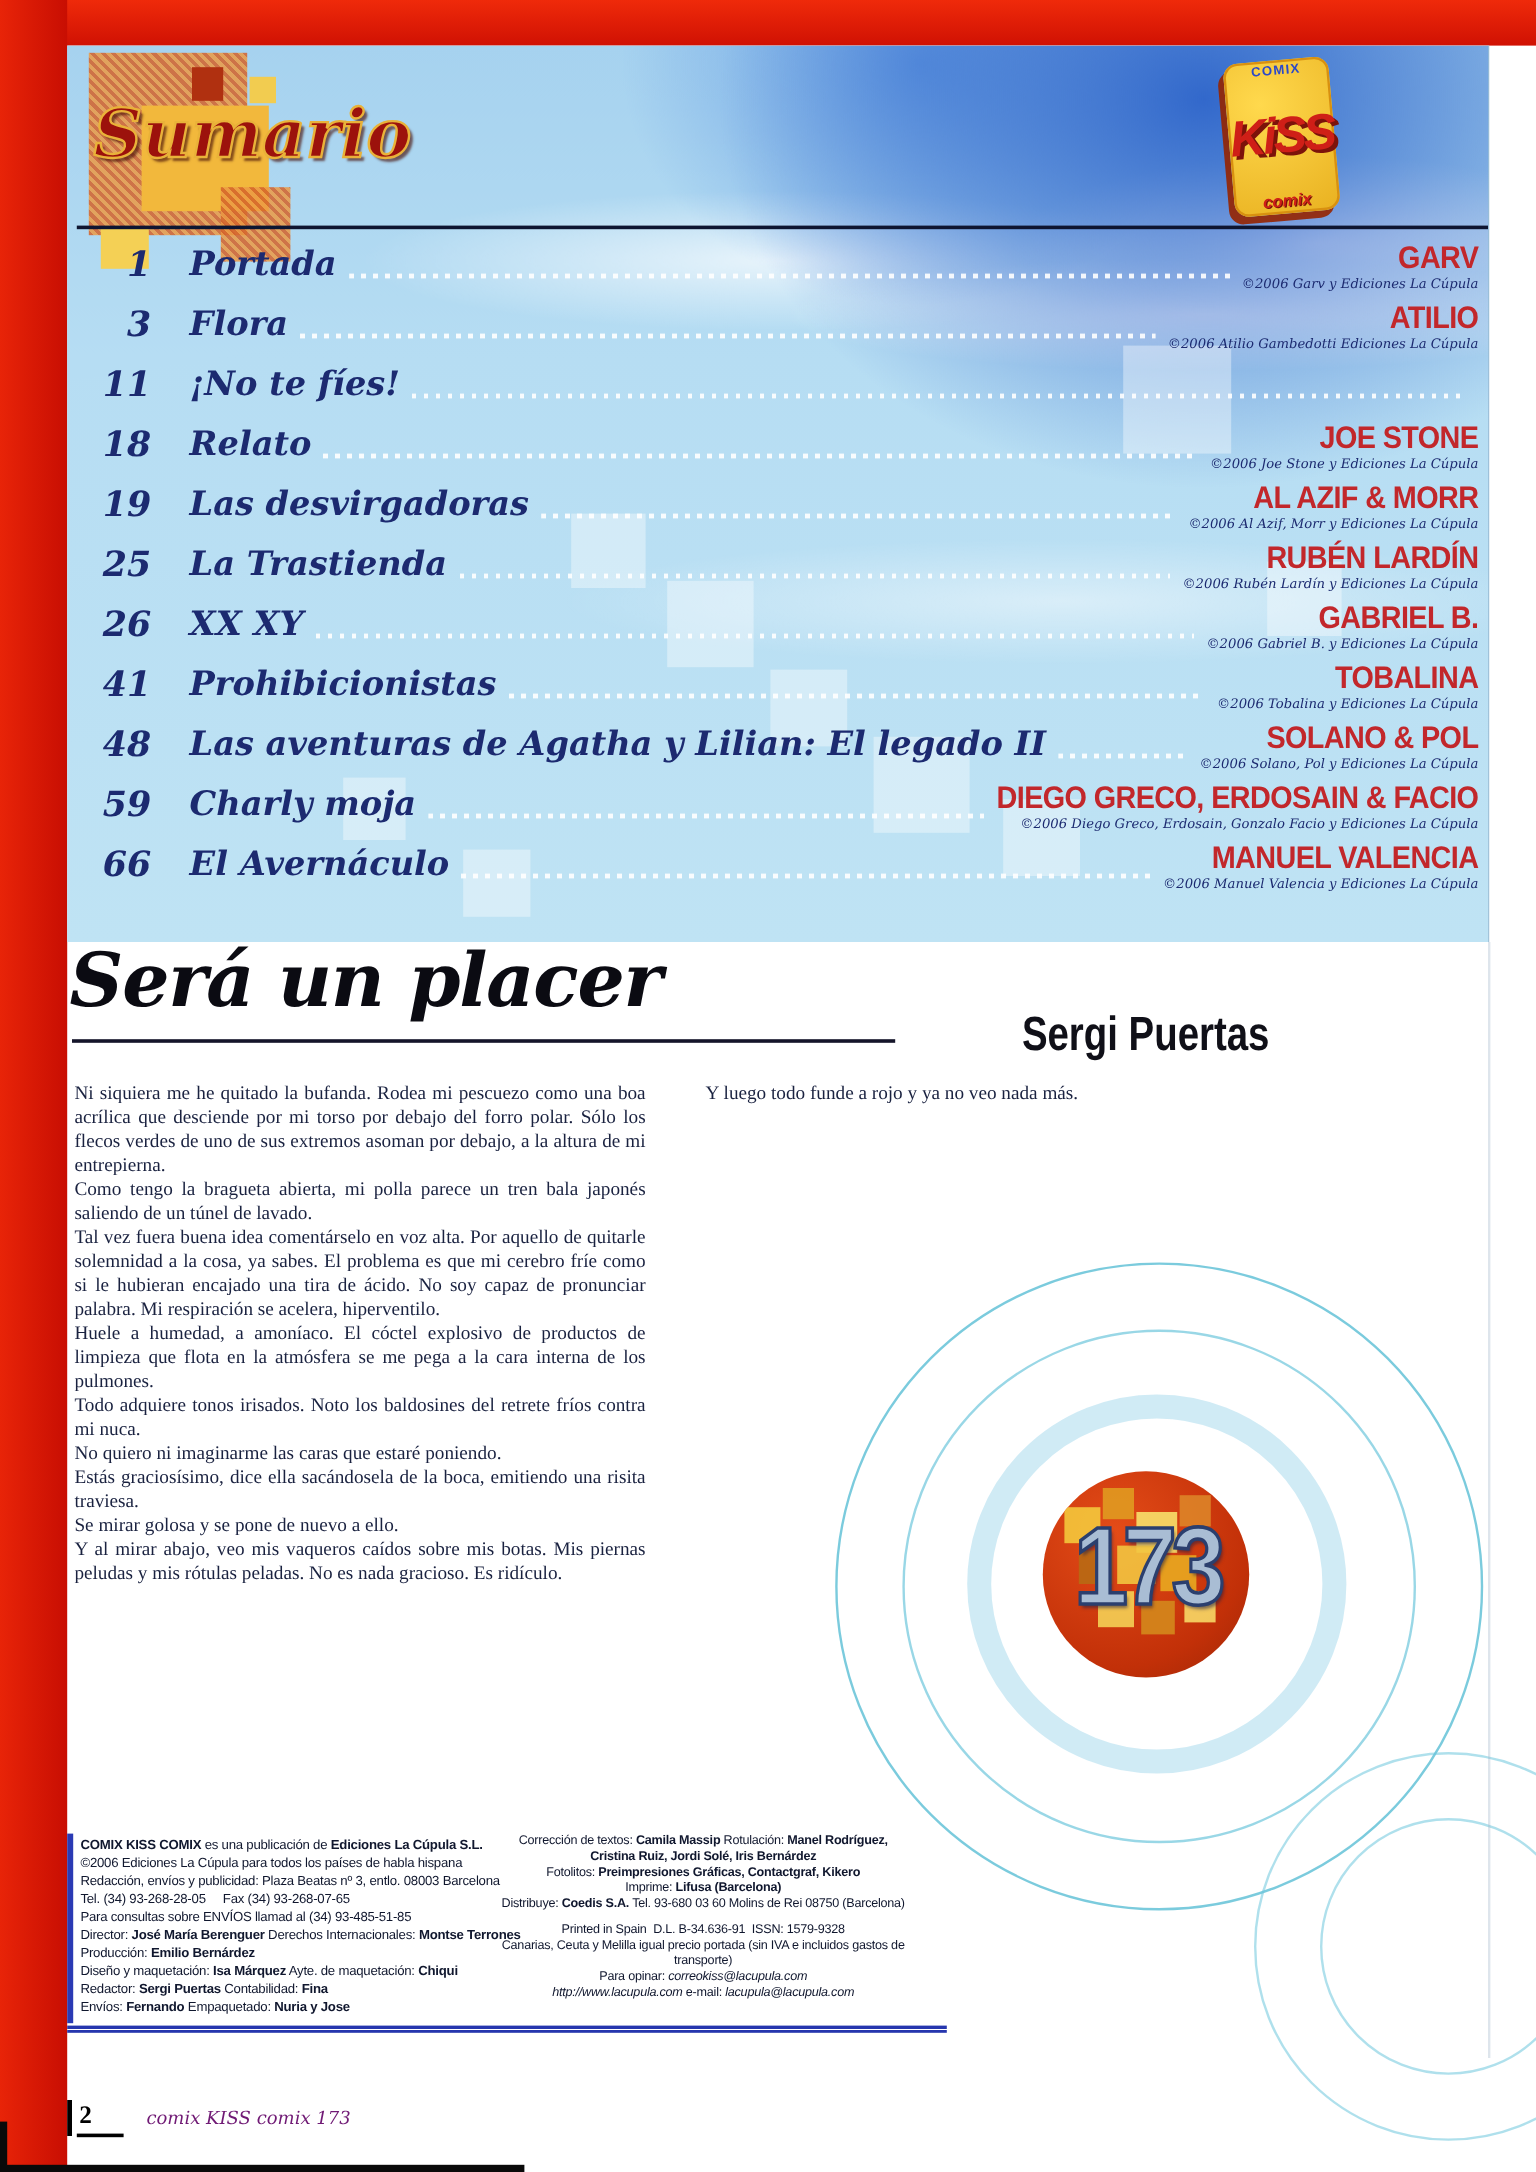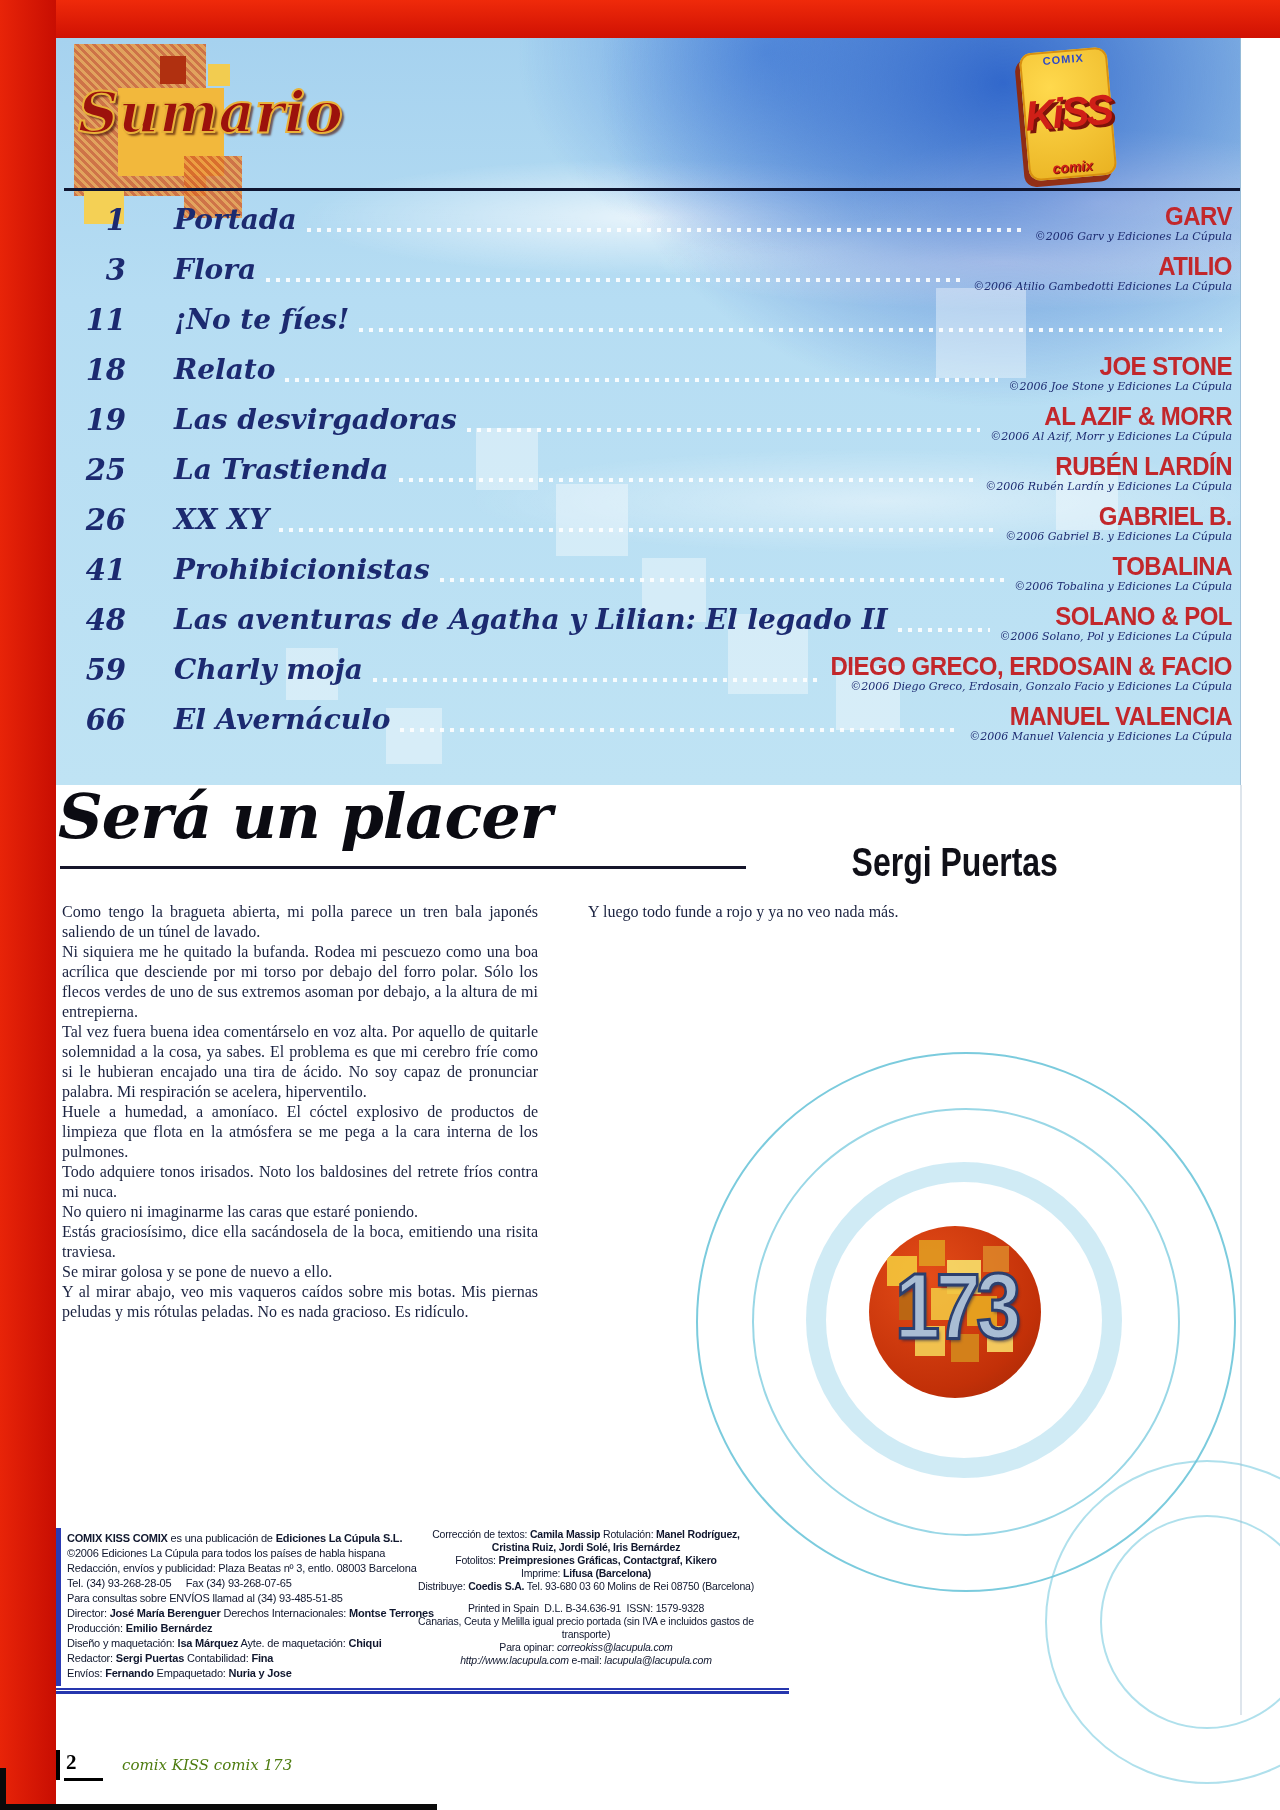--- a/index.html
+++ b/index.html
@@ -38,21 +38,21 @@
              padding:4px 2px;box-sizing:border-box;}
   .logo-top{font:700 11px/1 "Liberation Sans",sans-serif;color:#2b49c9;letter-spacing:1px;}
   .logo-main{font:700 italic 42px/1 "Liberation Sans",sans-serif;color:#cf1f17;letter-spacing:-3px;
              text-shadow:3px 3px 0 #7c130a;}
   .logo-bottom{font:700 italic 14px/1 "Liberation Sans",sans-serif;color:#cf1f17;
                text-shadow:1px 1px 0 #7c130a;}
   
   .toc{position:absolute;left:12px;right:8px;top:164px;z-index:2;display:flex;flex-direction:column;}
   .toc-row{display:flex;height:50px;align-items:flex-start;}
   .toc-num{width:58px;text-align:right;font:700 italic 29px/1 "DejaVu Serif",serif;color:#1c2a70;padding-top:4px;}
-  .toc-title{margin-left:48px;font:700 italic 28px/1 "DejaVu Serif",serif;color:#1c2a70;
+  .toc-title{margin-left:32px;font:700 italic 28px/1 "DejaVu Serif",serif;color:#1c2a70;
              white-space:nowrap;padding-top:4px;}
   .toc-leader{flex:1 1 20px;height:4px;margin:26px 10px 0;
               background-image:repeating-linear-gradient(90deg,rgba(255,255,255,.9) 0 4px,rgba(130,205,230,0) 4px 10px);}
   .toc-author-block{display:flex;flex-direction:column;align-items:flex-end;padding-top:2px;}
   .toc-author{font:700 24px/1 "Liberation Sans",sans-serif;color:#c2272b;letter-spacing:-.5px;
               white-space:nowrap;transform:scaleY(1.08);}
   .toc-copy{font:italic 11px/1.25 "DejaVu Serif",serif;color:#1c2a70;margin-top:2px;white-space:nowrap;}
   
   .ed-title{position:absolute;left:58px;top:786px;z-index:2;
             font:700 italic 62px/1 "DejaVu Serif",serif;color:#0b0b12;letter-spacing:-1px;}
@@ -88,21 +88,21 @@
                  font:10.5px/13px "Liberation Sans",sans-serif;color:#10172e;letter-spacing:-.2px;}
   .credit-line b{font-weight:700;}
   .credit-line:empty{height:9px;}
   .double-line{position:absolute;left:56px;top:1688px;width:733px;height:6px;z-index:2;
                background:linear-gradient(180deg,#2636ae 0 2.5px,rgba(0,0,0,0) 2.5px 3.5px,#2636ae 3.5px 6px);}
   .pagenum-bar{position:absolute;left:56px;top:1750px;width:4px;height:30px;background:#000;z-index:2;}
   .pagenum{position:absolute;left:64px;top:1750px;z-index:2;display:inline-block;
            font:700 21px/1.2 "Liberation Serif",serif;color:#000;
            padding:0 26px 3px 2px;border-bottom:3px solid #000;}
   .footer-title{position:absolute;left:122px;top:1756px;z-index:2;
-                font:italic 15px/1.2 "DejaVu Serif",serif;color:#4d7c0f;}
+                font:italic 15px/1.2 "DejaVu Serif",serif;color:#701a75;}
   .corner-mark-v{position:absolute;left:0;top:1768px;width:6px;height:42px;background:#0a0a0a;z-index:3;}
   .corner-mark-h{position:absolute;left:0;top:1804px;width:437px;height:6px;background:#0a0a0a;z-index:3;}
 </style>
 </head>
 <body>
 
 <div class="page">
 
   <div class="top-red"></div>
   <div class="left-red"></div>
@@ -240,22 +240,22 @@
       <span class="toc-copy">©2006 Manuel Valencia y Ediciones La Cúpula</span>
     </span>
   </div>
 </div>
   </div>
 
   <div class="ed-underline"></div>
   <div class="ed-title">Será un placer</div>
   <div class="ed-author">Sergi Puertas</div>
   <div class="col" id="col-left">
+      <p>Ni siquiera me he quitado la bufanda. Rodea mi pescuezo como una boa acrílica que desciende por mi torso por debajo del forro polar. Sólo los flecos verdes de uno de sus extremos asoman por debajo, a la altura de mi entrepierna.</p>
       <p>Como tengo la bragueta abierta, mi polla parece un tren bala japonés saliendo de un túnel de lavado.</p>
-      <p>Ni siquiera me he quitado la bufanda. Rodea mi pescuezo como una boa acrílica que desciende por mi torso por debajo del forro polar. Sólo los flecos verdes de uno de sus extremos asoman por debajo, a la altura de mi entrepierna.</p>
       <p>Tal vez fuera buena idea comentárselo en voz alta. Por aquello de quitarle solemnidad a la cosa, ya sabes. El problema es que mi cerebro fríe como si le hubieran encajado una tira de ácido. No soy capaz de pronunciar palabra. Mi respiración se acelera, hiperventilo.</p>
       <p>Huele a humedad, a amoníaco. El cóctel explosivo de productos de limpieza que flota en la atmósfera se me pega a la cara interna de los pulmones.</p>
       <p>Todo adquiere tonos irisados. Noto los baldosines del retrete fríos contra mi nuca.</p>
       <p>No quiero ni imaginarme las caras que estaré poniendo.</p>
       <p>Estás graciosísimo, dice ella sacándosela de la boca, emitiendo una risita traviesa.</p>
       <p>Se mirar golosa y se pone de nuevo a ello.</p>
       <p>Y al mirar abajo, veo mis vaqueros caídos sobre mis botas. Mis piernas peludas y mis rótulas peladas. No es nada gracioso. Es ridículo.</p>
     </div>
   <div class="col" id="col-right">
       <p>Y luego todo funde a rojo y ya no veo nada más.</p>

